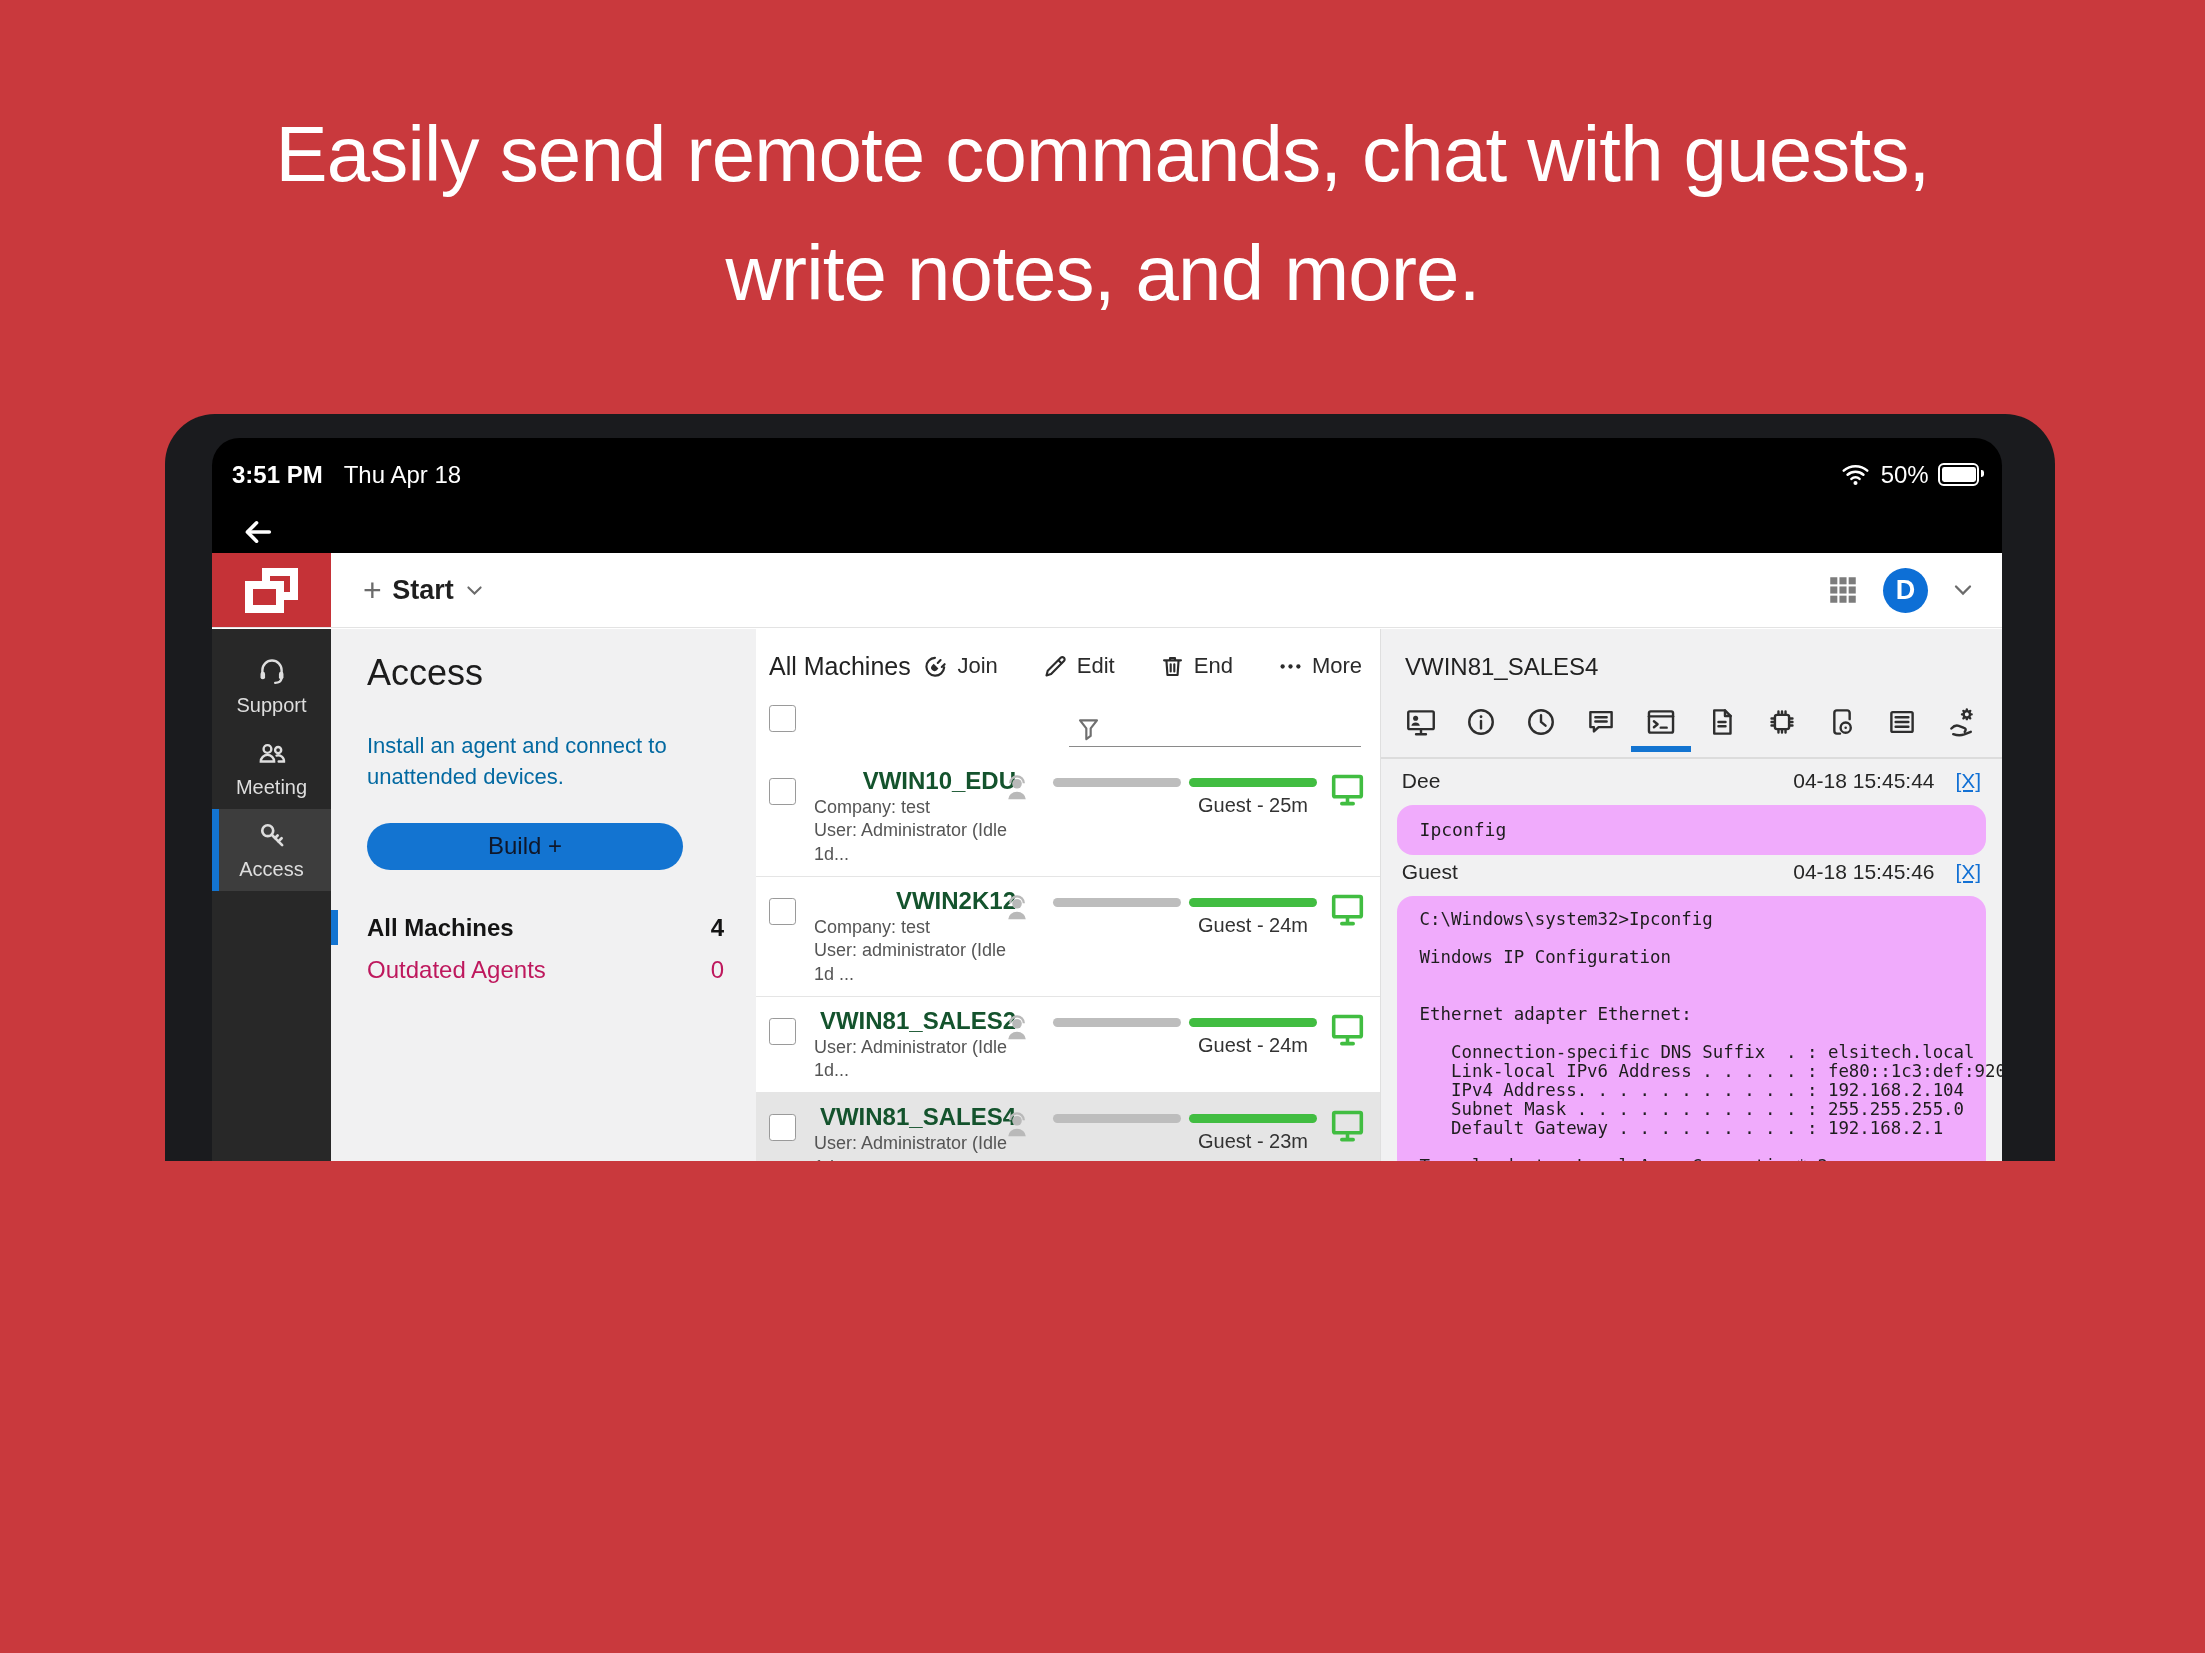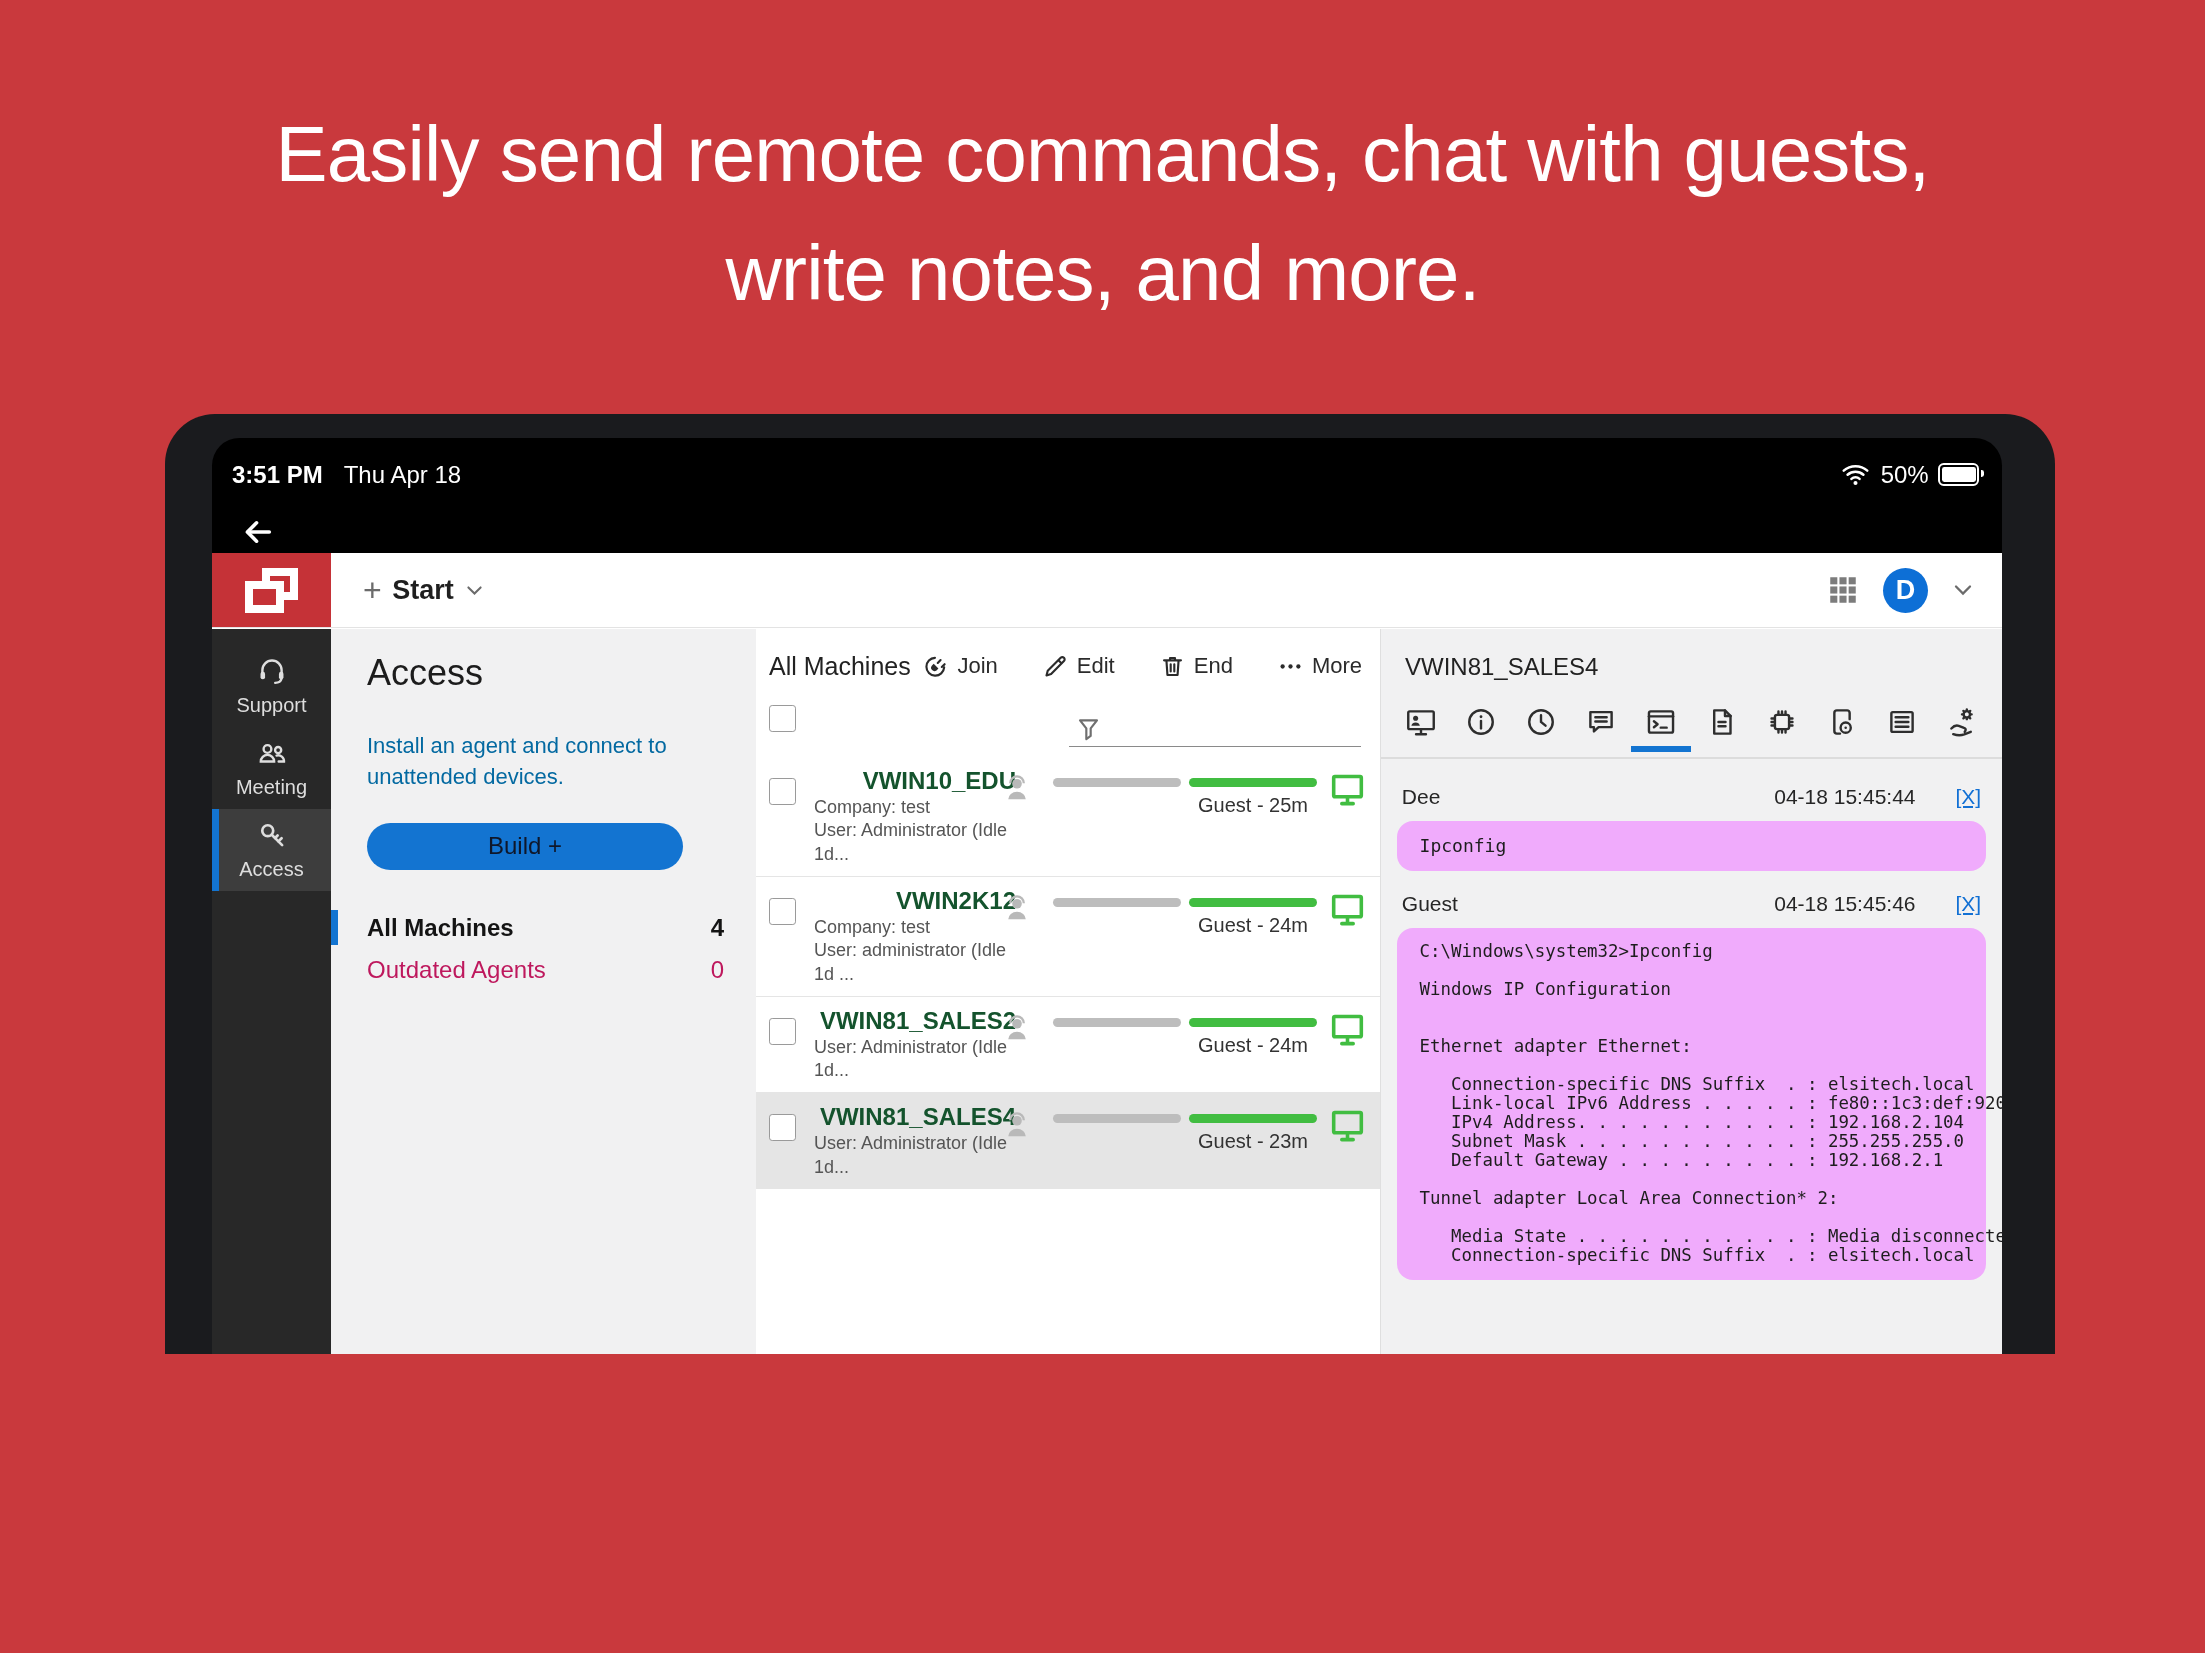--- a/index.html
+++ b/index.html
@@ -1,16 +1,16 @@
 <!DOCTYPE html>
 <html style="font-size:13px"><head>
 <meta charset="utf-8">
 <style>
   html,body{margin:0;padding:0;background:#c9393d;}
-  .stage{position:relative;width:2205px;height:1354px;background:#c9393d;overflow:hidden;
+  .stage{position:relative;width:2205px;height:1161px;background:#c9393d;overflow:hidden;
          font-family:"Liberation Sans","DejaVu Sans",sans-serif;}
   
   .headline{position:absolute;top:95px;left:0;width:100%;text-align:center;color:#fff;
             font-size:78px;line-height:119px;font-weight:400;letter-spacing:-0.8px;}
   
   .tablet{position:absolute;left:165px;top:414px;width:1890px;height:1253px;
           background:#1a1b1e;border-radius:50px 50px 0 0;}
   .screen{position:absolute;left:47px;top:24px;width:1790px;height:1229px;background:#000;
           border-radius:27.4px 27.4px 0 0;overflow:hidden;}
   
@@ -88,21 +88,21 @@
   .guest-lbl{position:absolute;left:417px;top:37px;width:160px;text-align:center;font-size:20px;color:#333;}
   .mon{position:absolute;right:13px;top:13px;width:39px;height:39px;color:#41bd41;}
   
   .p-detail{width:622px;flex:0 0 auto;background:#f1f1f2;border-left:1.6px solid #dfdfdf;box-sizing:border-box;}
   .d-title{font-size:24px;color:#222;margin:24px 0 0 24px;}
   .d-tabs{display:flex;justify-content:space-between;align-items:center;margin:24px 22.6px 0 22.6px;}
   .d-tab{position:relative;width:34px;height:34px;color:#2e2e2e;}
   .d-tab.active::after{content:"";position:absolute;left:-13px;right:-13px;bottom:-13px;height:6.5px;background:#1374d1;}
   .d-sep{margin-top:18px;border-bottom:2.4px solid #dcdcdc;}
   .d-chat{padding:4.8px 16px 0 16px;}
-  .msg-head{display:flex;align-items:center;font-size:21px;color:#262626;padding:0 4.8px;margin-top:21px;gap:19px;}
+  .msg-head{display:flex;align-items:center;font-size:21px;color:#262626;padding:0 4.8px;margin-top:5px;}
   .msg-head .ts{margin-left:auto;}
   .msg-head .xbtn{margin-left:21px;color:#1270d4;text-decoration:underline;}
   .bubble{margin-top:12px;background:#f0abfc;border-radius:16px;padding:14.5px 22.6px;
           font-family:"DejaVu Sans Mono","Liberation Mono",monospace;font-size:18px;color:#1d1d1d;}
   .bubble pre{margin:0;font:17.4px/19px "DejaVu Sans Mono","Liberation Mono",monospace;white-space:pre;color:#1d1d1d;}
   .ic svg,.d-tab svg,.funnel svg,.pers svg,.mon svg,.back svg,.gridicon svg,.chev svg,.chev-dn svg,.wifi svg{width:100%;height:100%;display:block;}
   .wifi{width:31px;height:24px;color:#fff;}
 </style>
 </head>
 <body>

